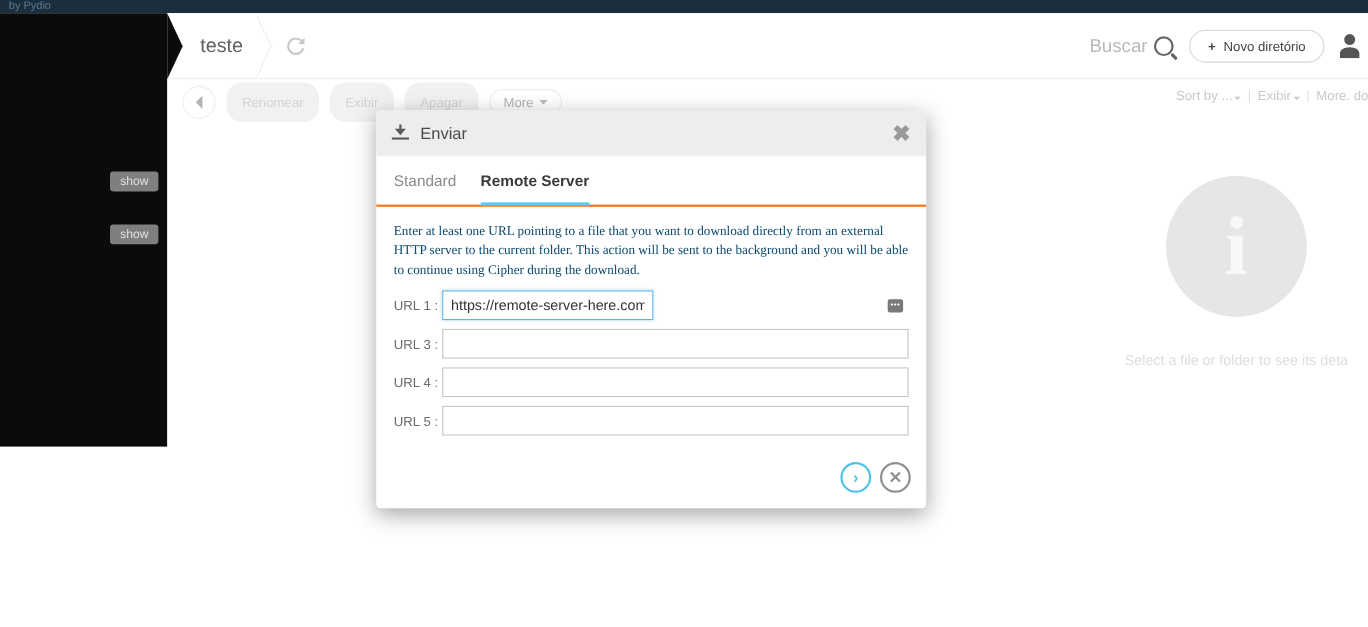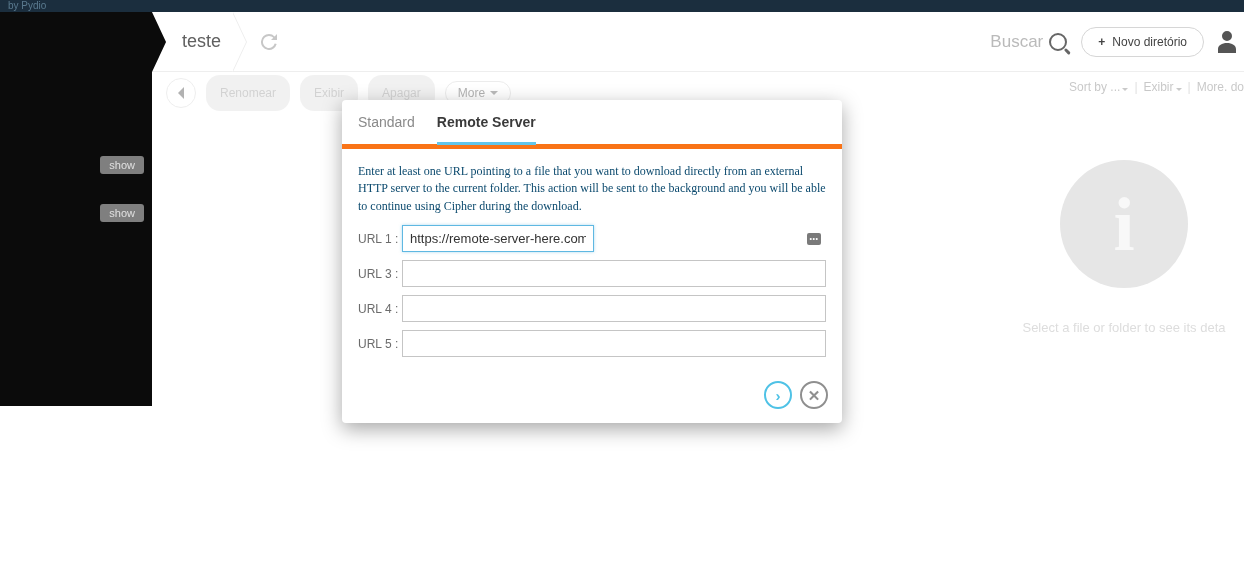--- a/index.html
+++ b/index.html
@@ -44,21 +44,21 @@
 
 .backdrop { position: absolute; top: 72px; left: 152px; right: 0; bottom: 0; background: rgba(255,255,255,0.55); }
 
 .modal { position: absolute; top: 100px; left: 342px; width: 500px; background: #fff; border-radius: 4px; box-shadow: 0 6px 20px rgba(0,0,0,0.35); overflow: hidden; }
 .modal-head { height: 42px; background: #ededed; display: flex; align-items: center; padding: 0 14px; }
 .mh-icon { color: #5a5a5a; margin-right: 10px; }
 .mh-svg { width: 16px; height: 14px; fill: #5a5a5a; }
 .mh-title { color: #4a4a4a; font-size: 15px; font-weight: 500; }
 .mh-close { margin-left: auto; color: #9a9a9a; font-size: 20px; font-weight: bold; }
 
-.modal-tabs { display: flex; padding: 14px 16px 0 16px; border-bottom: 5px solid #f97316; gap: 22px; }
+.modal-tabs { display: flex; padding: 14px 16px 0 16px; border-bottom: 2px solid #f97316; gap: 22px; }
 .mtab { padding-bottom: 12px; color: #8a8a8a; font-size: 14px; }
 .mtab.active { color: #3a3a3a; font-weight: bold; border-bottom: 3px solid #62c5ea; margin-bottom: -1px; }
 
 .modal-body { padding: 14px 16px 8px 16px; }
 .desc { color: #0c4a6e; font-size: 12px; line-height: 1.45; margin-bottom: 10px; font-family: Liberation Serif, serif; }
 .url-row { display: flex; align-items: center; gap: 6px; margin-bottom: 8px; }
 .url-lbl { color: #6b6b6b; font-size: 12px; width: 38px; text-align: left; white-space: nowrap; }
 .url-inp { flex: 1; height: 27px; border: 1px solid #c5c5c5; padding: 0 7px; font-size: 13px; color: #333; outline: none; position: relative; }
 .url-inp.focused { border: 1px solid #5fb8e2; box-shadow: 0 0 3px rgba(95,184,226,0.5); }
 .inp-wrap { flex: 1; position: relative; }
@@ -144,20 +144,29 @@
 <div class="detail-panel">
   <div class="info-circle">
       <span class="info-i">i</span>
     </div>
   <div class="detail-text">Select a file or folder to see its deta</div>
 </div>
 
 <div class="backdrop"></div>
 
 <div class="modal">
+  <div class="modal-head">
+    <span class="mh-icon">
+      <svg class="mh-svg" viewBox="0 0 16 14">
+          <path d="M3 10l5-6 5 6H9v4H7v-4H3zM0 0h16v2H0z" transform="scale(1,-1) translate(0,-14)"></path>
+        </svg>
+    </span>
+    <span class="mh-title">Enviar</span>
+    <span class="mh-close">✖</span>
+  </div>
   <div class="modal-tabs">
     <div class="mtab">Standard</div>
     <div class="mtab active">Remote Server</div>
   </div>
   <div class="modal-body">
     <div class="desc">Enter at least one URL pointing to a file that you want to download directly from an external HTTP server to the current folder. This action will be sent to the background and you will be able to continue using Cipher during the download.</div>
     <div class="url-row">
       <div class="url-lbl">URL 1 :</div>
       <div class="inp-wrap">
         <input class="url-inp focused" value="https://remote-server-here.com" style="">

